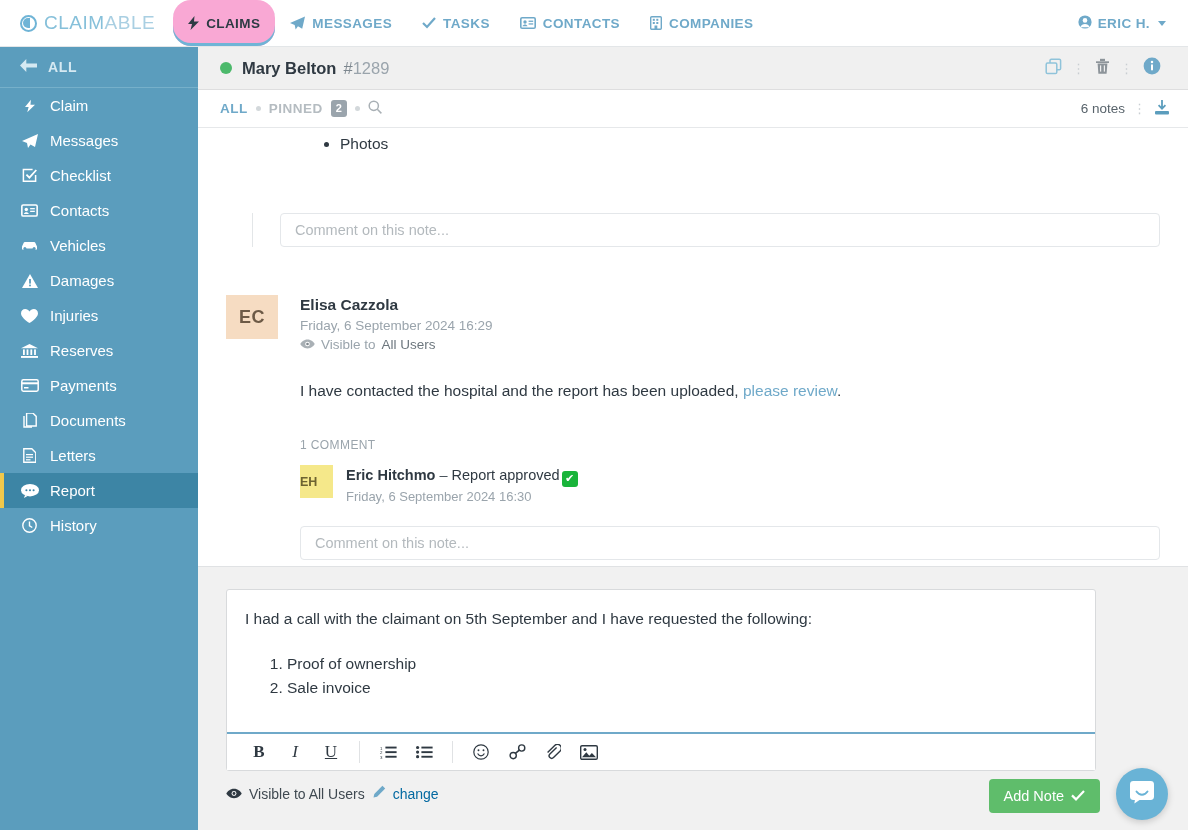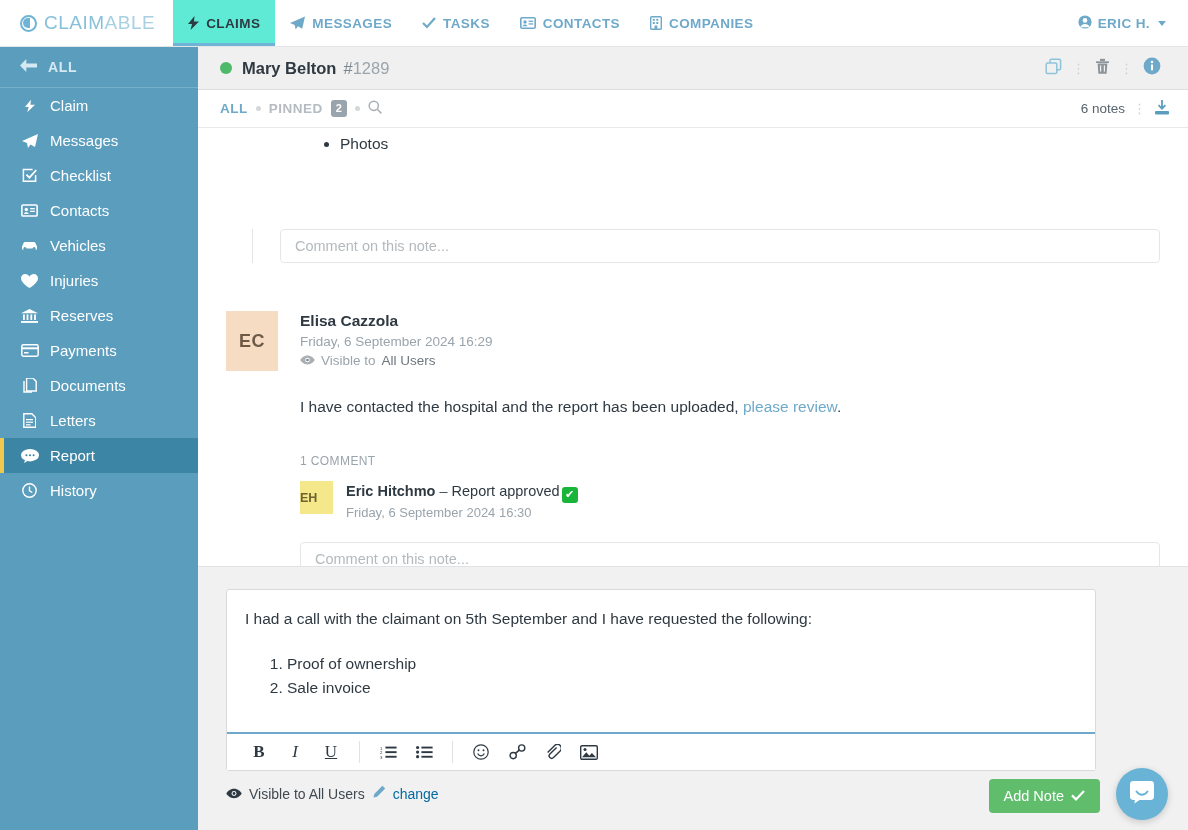--- a/index.html
+++ b/index.html
@@ -46,23 +46,24 @@
   .navitem {
     display: flex; align-items: center; gap: 7px;
     padding: 0 15px;
     font-size: 13.5px; font-weight: 700;
     letter-spacing: .4px;
     color: #6fa9c9;
     text-decoration: none;
     cursor: pointer;
   }
   .navitem.active {
-    background: #5eead4;
+    background: #f9a8d4;
     color: #2d3b44;
     box-shadow: inset 0 -3px 0 #6fb4d6;
+    border-radius: 18px;
   }
   .navitem svg { display: block; }
 
   .user-menu {
     margin-left: auto;
     display: flex; align-items: center; gap: 6px;
     padding: 0 22px;
     font-size: 13.5px; font-weight: 700; letter-spacing: .4px;
     color: #6fa9c9;
     cursor: pointer;
@@ -149,21 +150,21 @@
     border-radius: 3px; padding: 1px 5px; line-height: 1.35;
   }
   .fl-right { margin-left: auto; display: flex; align-items: center; gap: 7px; font-size: 13.5px; color: #58636b; }
 
   
   .feed { flex: 1; overflow: hidden; position: relative; background: #ffffff; padding-top: 0; }
 
   .note { padding: 0 28px 0 28px; }
   .note-row { display: flex; }
   .avatar {
-    width: 52px; height: 60px; flex: none;
+    width: 52px; height: 44px; flex: none;
     display: flex; align-items: center; justify-content: center;
     font-size: 18px; font-weight: 700; letter-spacing: .5px;
     color: #6d5a46;
   }
   .note-body { flex: 1; padding-left: 22px; min-width: 0; }
 
   .bullets { margin: 0; padding-left: 40px; }
   .bullets li { font-size: 15.5px; color: #2f3942; line-height: 1.5; }
 
   .cmt-wrap { display: flex; padding-left: 26px; }
@@ -408,20 +409,30 @@
       <span class="ico">
           <svg width="19" height="12" viewBox="0 0 19 12">
             <path d="M2 6.5l1.6-3.6C3.9 2.2 4.5 2 5.2 2h8.6c.7 0 1.3.2 1.6.9L17 6.5v3.1h-2.3v-1H4.3v1H2V6.5z" fill="#fff"></path>
             <circle cx="4.9" cy="8.4" r="1.5" fill="#5b9dbd"></circle>
             <circle cx="14.1" cy="8.4" r="1.5" fill="#5b9dbd"></circle>
           </svg>
         </span>
       <span>Vehicles</span>
     </div>
 
+    <div class="side-item">
+      <span class="ico">
+          <svg width="16" height="14" viewBox="0 0 16 14">
+            <path d="M8 0l8 14H0L8 0z" fill="#fff"></path>
+            <rect x="7.1" y="5" width="1.8" height="4.6" fill="#5b9dbd"></rect>
+            <rect x="7.1" y="10.6" width="1.8" height="1.7" fill="#5b9dbd"></rect>
+          </svg>
+        </span>
+      <span>Damages</span>
+    </div>
 
     <div class="side-item">
       <span class="ico">
           <svg width="17" height="14" viewBox="0 0 17 14">
             <path d="M8.5 14S0 8.7 0 4.4C0 1.8 1.9 0 4.2 0c1.8 0 3.4 1.1 4.3 2.6C9.4 1.1 11 0 12.8 0 15.1 0 17 1.8 17 4.4 17 8.7 8.5 14 8.5 14z" fill="#fff"></path>
           </svg>
         </span>
       <span>Injuries</span>
     </div>
 

